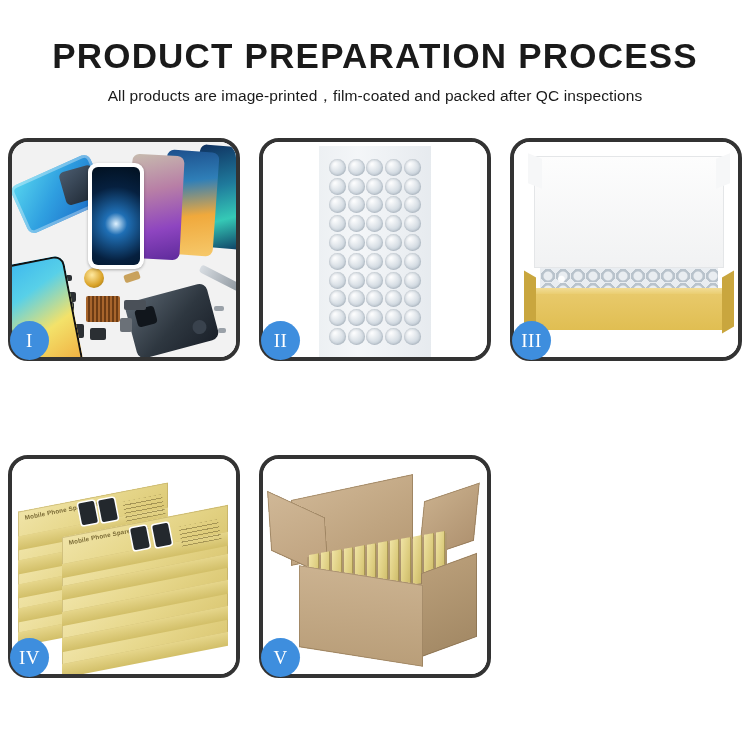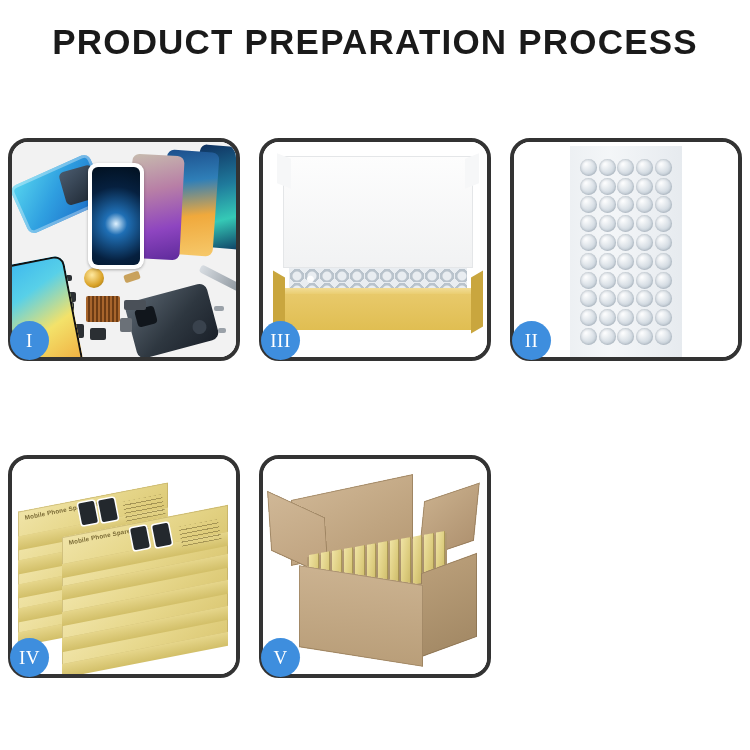--- a/index.html
+++ b/index.html
@@ -7,21 +7,21 @@
     width: 750px; height: 750px;
     background: #ffffff;
     font-family: "Liberation Sans", sans-serif;
     overflow: hidden;
   }
   .page { position: relative; width: 750px; height: 750px; background: #fff; }
 
   
   .header { position: absolute; left: 0; top: 0; width: 750px; text-align: center; }
   .title {
-    margin: 0; padding-top: 24px;
+    margin: 0; padding-top: 38px;
     font-size: 35px; font-weight: 700; letter-spacing: 1.2px;
     color: #1a1a1a; line-height: 1.05;
     font-family: "Liberation Sans", sans-serif;
   }
   .subtitle {
     margin: 0; padding-top: 11px;
     font-size: 15.5px; font-weight: 400; color: #1a1a1a;
     letter-spacing: .1px;
     font-family: "Liberation Sans", sans-serif;
   }
@@ -318,20 +318,21 @@
     background: rgba(120,96,64,.45); transform: rotate(25deg);
   }
 </style>
 </head>
 <body>
 
 <div class="page">
 
   <div class="header">
     <h1 class="title">PRODUCT PREPARATION PROCESS</h1>
+    <p class="subtitle">All products are image-printed，film-coated and packed after QC inspections</p>
   </div>
 
   <div class="grid">
 
     <div class="panel">
       <div class="panel-inner p1">
         <div class="ph ph-a"></div>
         <div class="ph ph-e"></div>
         <div class="ph ph-d"></div>
         <div class="ph ph-c"></div>
@@ -350,86 +351,86 @@
         <div class="bit b7"></div>
         <div class="bit b8"></div>
         <div class="bit b9"></div>
         <div class="bit b10"></div>
         <div class="bit b11"></div>
       </div>
       <div class="badge">I</div>
     </div>
 
     <div class="panel">
+      <div class="panel-inner p2">
+        <div class="wrapfilm"></div>
+        <div class="bubbles">
+          <div class="bub"></div>
+            <div class="bub"></div>
+            <div class="bub"></div>
+            <div class="bub"></div>
+            <div class="bub"></div>
+          <div class="bub"></div>
+            <div class="bub"></div>
+            <div class="bub"></div>
+            <div class="bub"></div>
+            <div class="bub"></div>
+          <div class="bub"></div>
+            <div class="bub"></div>
+            <div class="bub"></div>
+            <div class="bub"></div>
+            <div class="bub"></div>
+          <div class="bub"></div>
+            <div class="bub"></div>
+            <div class="bub"></div>
+            <div class="bub"></div>
+            <div class="bub"></div>
+          <div class="bub"></div>
+            <div class="bub"></div>
+            <div class="bub"></div>
+            <div class="bub"></div>
+            <div class="bub"></div>
+          <div class="bub"></div>
+            <div class="bub"></div>
+            <div class="bub"></div>
+            <div class="bub"></div>
+            <div class="bub"></div>
+          <div class="bub"></div>
+            <div class="bub"></div>
+            <div class="bub"></div>
+            <div class="bub"></div>
+            <div class="bub"></div>
+          <div class="bub"></div>
+            <div class="bub"></div>
+            <div class="bub"></div>
+            <div class="bub"></div>
+            <div class="bub"></div>
+          <div class="bub"></div>
+            <div class="bub"></div>
+            <div class="bub"></div>
+            <div class="bub"></div>
+            <div class="bub"></div>
+          <div class="bub"></div>
+            <div class="bub"></div>
+            <div class="bub"></div>
+            <div class="bub"></div>
+            <div class="bub"></div>
+        </div>
+      </div>
+      <div class="badge">II</div>
+    </div>
+
+    <div class="panel">
       <div class="panel-inner p3">
         <div class="box3-lid"></div>
         <div class="box3-fill"></div>
         <div class="box3-rim"></div>
         <div class="box3-front"></div>
       </div>
       <div class="badge">III</div>
-    </div>
-
-    <div class="panel">
-      <div class="panel-inner p2">
-        <div class="wrapfilm"></div>
-        <div class="bubbles">
-          <div class="bub"></div>
-            <div class="bub"></div>
-            <div class="bub"></div>
-            <div class="bub"></div>
-            <div class="bub"></div>
-          <div class="bub"></div>
-            <div class="bub"></div>
-            <div class="bub"></div>
-            <div class="bub"></div>
-            <div class="bub"></div>
-          <div class="bub"></div>
-            <div class="bub"></div>
-            <div class="bub"></div>
-            <div class="bub"></div>
-            <div class="bub"></div>
-          <div class="bub"></div>
-            <div class="bub"></div>
-            <div class="bub"></div>
-            <div class="bub"></div>
-            <div class="bub"></div>
-          <div class="bub"></div>
-            <div class="bub"></div>
-            <div class="bub"></div>
-            <div class="bub"></div>
-            <div class="bub"></div>
-          <div class="bub"></div>
-            <div class="bub"></div>
-            <div class="bub"></div>
-            <div class="bub"></div>
-            <div class="bub"></div>
-          <div class="bub"></div>
-            <div class="bub"></div>
-            <div class="bub"></div>
-            <div class="bub"></div>
-            <div class="bub"></div>
-          <div class="bub"></div>
-            <div class="bub"></div>
-            <div class="bub"></div>
-            <div class="bub"></div>
-            <div class="bub"></div>
-          <div class="bub"></div>
-            <div class="bub"></div>
-            <div class="bub"></div>
-            <div class="bub"></div>
-            <div class="bub"></div>
-          <div class="bub"></div>
-            <div class="bub"></div>
-            <div class="bub"></div>
-            <div class="bub"></div>
-            <div class="bub"></div>
-        </div>
-      </div>
-      <div class="badge">II</div>
     </div>
 
     <div class="panel">
       <div class="panel-inner p4">
         <div class="stackwrap">
 
           <div class="sbox" style="left:0px;  top:128px; width:150px; height:16px;">
               <div class="top"></div>
               <div class="side"></div>
             </div>

